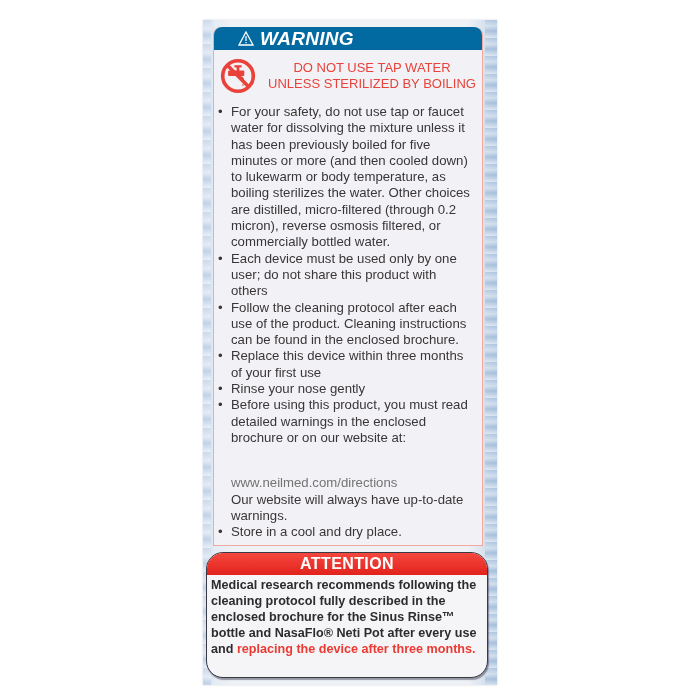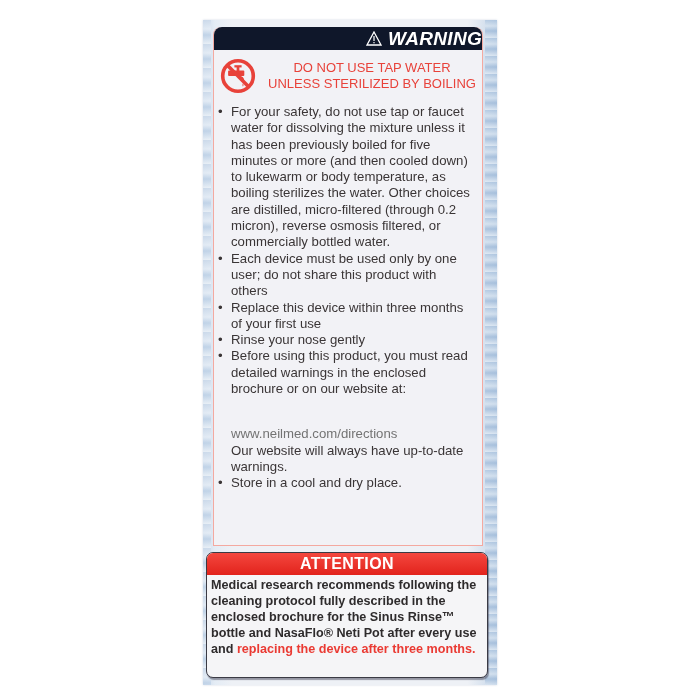--- a/index.html
+++ b/index.html
@@ -21,22 +21,22 @@
     content: ""; position: absolute; left: 0; top: 0; width: 8px; height: 100%;
     background: repeating-linear-gradient(180deg, #cbd9ea 0px, #e7eef6 9px, #bcd0e6 15px, #eef3f8 24px);
     opacity: 0.8;
   }
   .warning-box {
     position: absolute; left: 213px; top: 27px; width: 268px; height: 518px;
     background: #f2f2f6; border: 1px solid #f4a9a0; border-top: none;
     border-radius: 8px 8px 0 0; z-index: 2;
   }
   .warning-header {
-    height: 23px; background: #0f172a; border-radius: 8px 8px 0 0;
-    display: flex; align-items: center; padding-left: 24px; justify-content: flex-end;
+    height: 23px; background: #0369a1; border-radius: 8px 8px 0 0;
+    display: flex; align-items: center; padding-left: 24px;
   }
   .warn-tri {
     width: 16px; height: 15px; margin-right: 6px;
   }
   .warning-title {
     color: #ffffff; font-weight: bold; font-style: italic; font-size: 19px; letter-spacing: 0.3px;
   }
   .tap-row { display: flex; align-items: center; padding: 8px 0 0 6px; }
   .tap-icon { width: 36px; height: 36px; margin-right: 6px; }
   .tap-text { color: #e8423a; font-size: 13px; line-height: 16px; text-align: center; flex: 1; }
@@ -44,21 +44,21 @@
     list-style: none; margin: 10px 0 0 0; padding: 0 12px 0 17px;
     color: #3a3536; font-size: 13.2px; line-height: 16.3px;
   }
   ul.bullets li { position: relative; padding-left: 0; }
   ul.bullets li::before {
     content: "\2022"; position: absolute; left: -13px; top: 0; color: #3a3536;
   }
   .link { color: #737373; display: block; margin-top: 29px; }
   .attention-box {
     position: absolute; left: 206px; top: 552px; width: 280px; height: 124px;
-    background: #f5f5f7; border: 1.5px solid #3a3a44; border-radius: 7px; z-index: 3;
+    background: #f5f5f7; border: 1.5px solid #3a3a44; border-radius: 17px; z-index: 3;
     box-shadow: 1px 2px 1px rgba(60,60,80,0.5);
     overflow: hidden;
   }
   .attention-header {
     height: 22px; background: linear-gradient(180deg, #f4473f 0%, #e2231c 100%);
     text-align: center; color: #ffffff; font-weight: bold; font-size: 16px; line-height: 22px;
     letter-spacing: 0.4px;
   }
   .attention-text {
     text-align: left; font-weight: bold; color: #2e2b2c; font-size: 12.6px; line-height: 16px;
@@ -93,20 +93,21 @@
     </svg>
     <div class="tap-text">
       <div>DO NOT USE TAP WATER</div>
       <div>UNLESS STERILIZED BY BOILING</div>
     </div>
   </div>
 
   <ul class="bullets">
     <li>For your safety, do not use tap or faucet water for dissolving the mixture unless it has been previously boiled for five minutes or more (and then cooled down) to lukewarm or body temperature, as boiling sterilizes the water. Other choices are distilled, micro-filtered (through 0.2 micron), reverse osmosis filtered, or commercially bottled water.</li>
     <li>Each device must be used only by one user; do not share this product with others</li>
+    <li>Follow the cleaning protocol after each use of the product. Cleaning instructions can be found in the enclosed brochure.</li>
     <li>Replace this device within three months of your first use</li>
     <li>Rinse your nose gently</li>
     <li>
       <span>Before using this product, you must read detailed warnings in the enclosed brochure or on our website at:</span>
       <span class="link">www.neilmed.com/directions</span>
       <span>Our website will always have up-to-date warnings.</span>
     </li>
     <li>Store in a cool and dry place.</li>
   </ul>
 </div>

